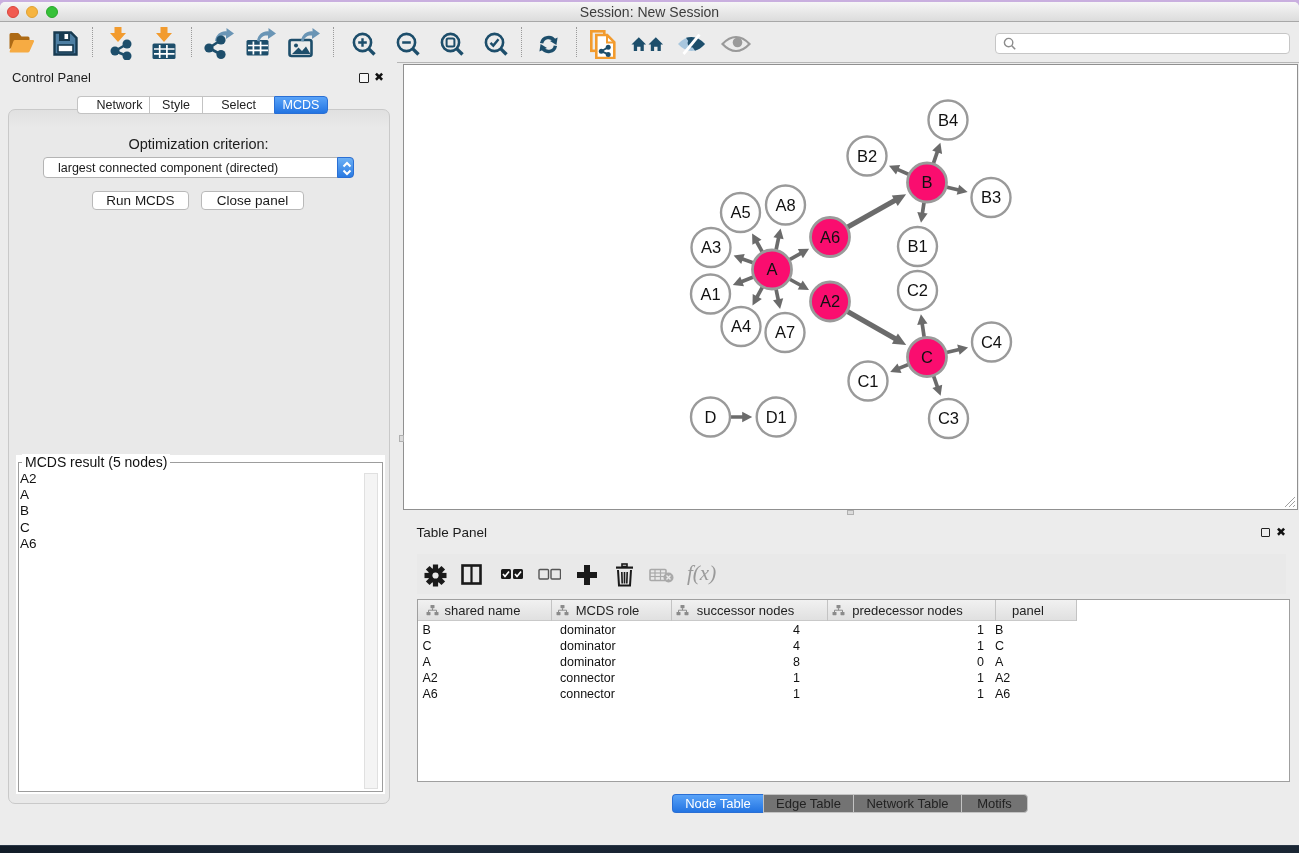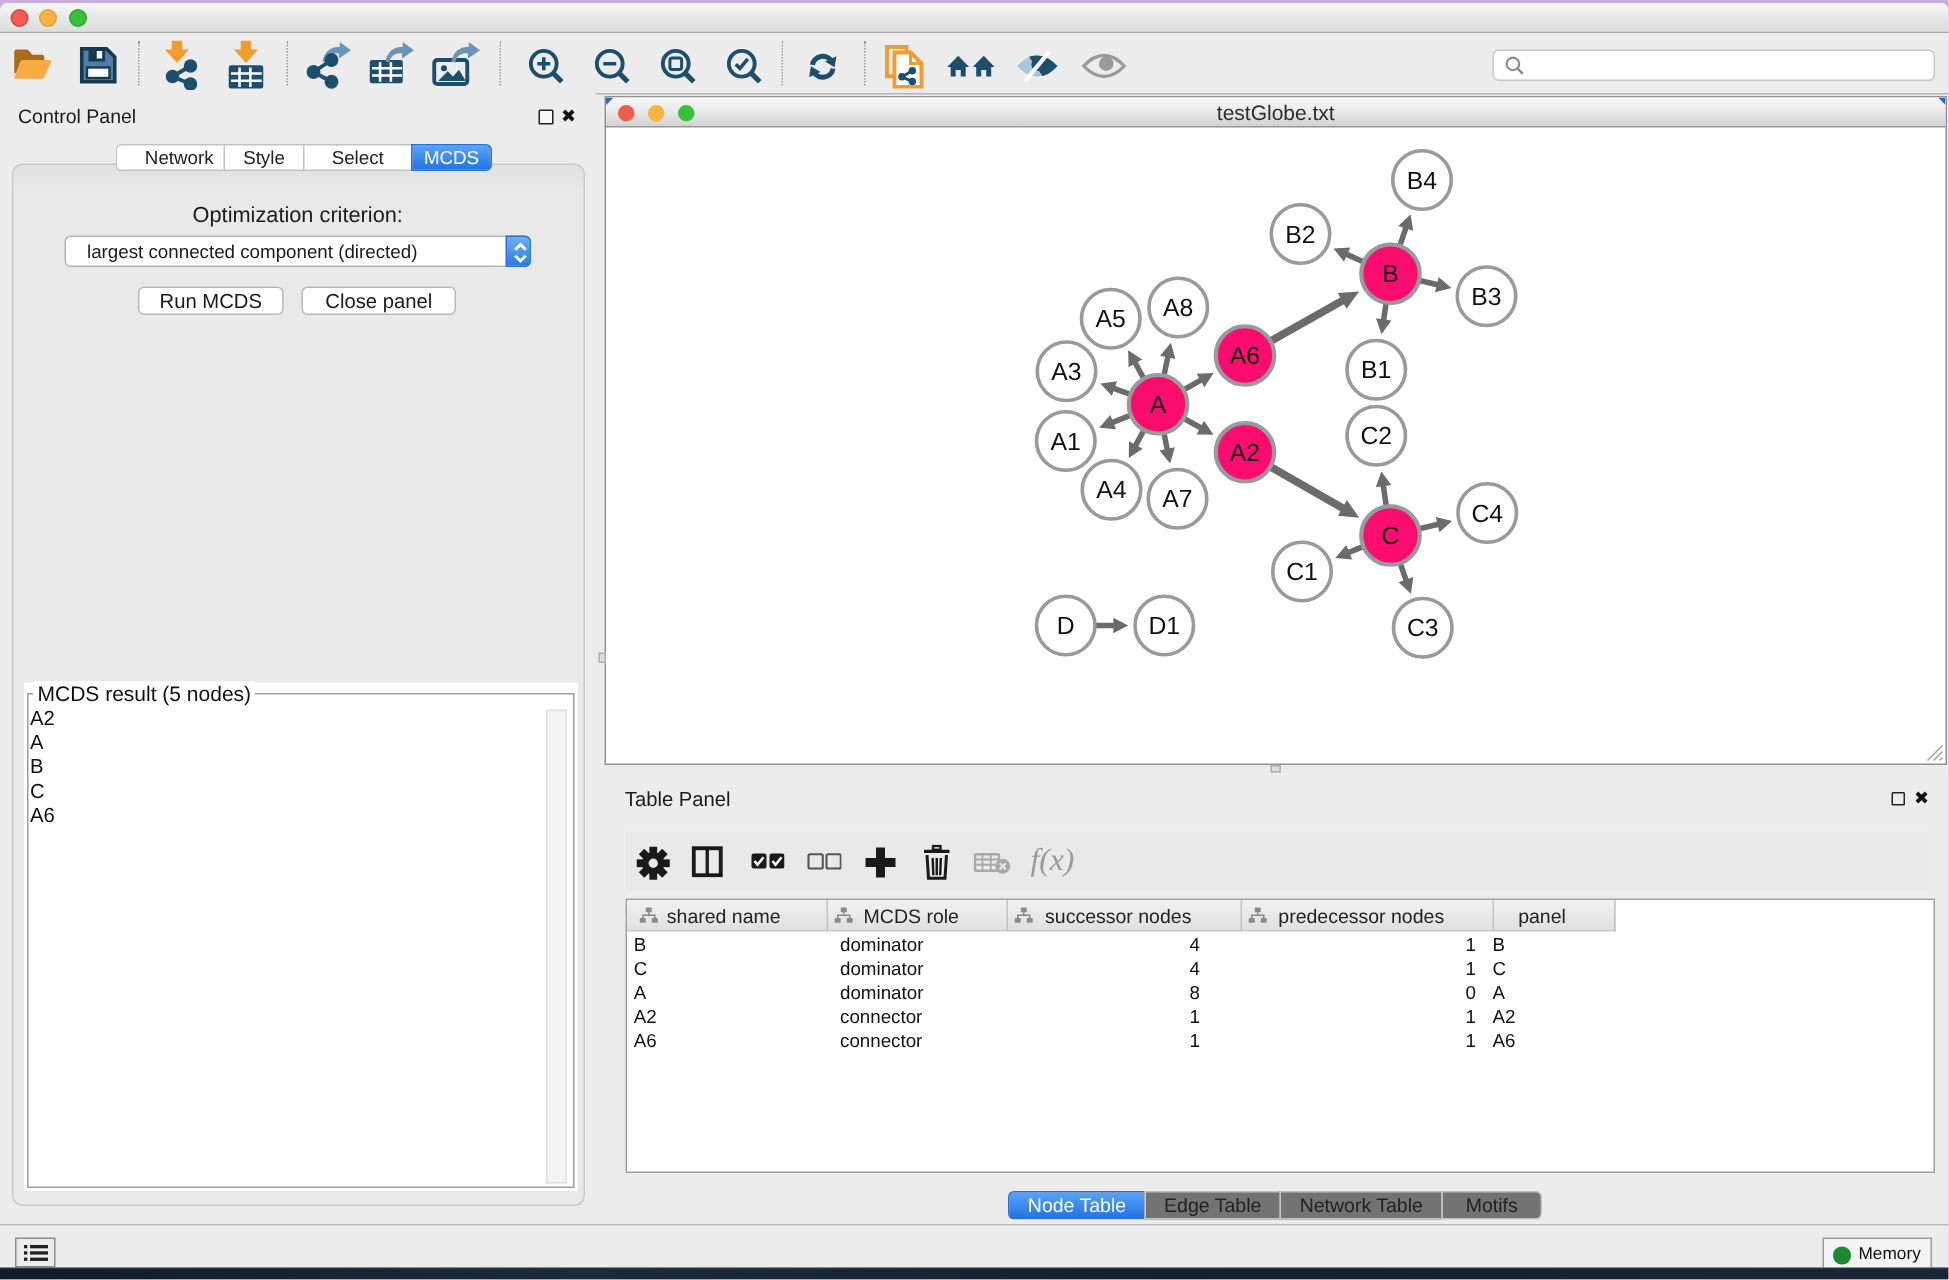--- a/index.html
+++ b/index.html
@@ -64,20 +64,21 @@
 #sb-mem { position:absolute; left:1215px; top:8px; width:73px; height:22px; border:1px solid #9b9b9b; background:#f4f4f4; font-size:11.5px; color:#111; }
 #bottomstrip { position:absolute; left:0; top:845px; width:1299px; height:8px; background:linear-gradient(90deg,#121c28,#1d2a3a 30%,#15202e 60%,#1a2634); border-top:1px solid #2a3747; }
 </style>
 </head>
 <body>
 <div id="win">
   <div id="titlebar">
     <div class="tl" style="left:7px; background:#f15b51; border:0.5px solid #d8453c;"></div>
     <div class="tl" style="left:26px; background:#f6b43f; border:0.5px solid #dfa133;"></div>
     <div class="tl" style="left:46px; background:#36c138; border:0.5px solid #2aa62c;"></div>
+    <div id="title-text">Session: New Session</div>
   </div>
   <div id="toolbar">
     <svg class="abs" style="left:8px;top:9px;" width="27" height="25" viewBox="0 0 27 25">
 <path d="M1.5 18 L1.5 3.5 Q1.5 2 3 2 L9.5 2 Q10.5 2 11.2 2.8 L13.5 5.5 L20 5.5 Q21.5 5.5 21.5 7 L21.5 9 Z" fill="#ad6a15"></path>
 <path d="M5.5 10 Q5.8 9 7 9 L25 9 Q26.6 9 26 10.5 L21.5 20.5 Q21 21.5 19.8 21.5 L2.5 21.5 Q1.2 21.5 1.7 20.2 Z" fill="#f6ab43"></path>
 </svg>
       <svg class="abs" style="left:53px;top:9px;" width="25" height="25" viewBox="0 0 25 25">
 <path d="M1.5 1.5 L18 1.5 L23.5 7 L23.5 23.5 L1.5 23.5 Z" fill="#4e7fa3" stroke="#173a50" stroke-width="2.4"></path>
 <rect x="6" y="1.5" width="11" height="8.5" fill="#173a50"></rect>
 <rect x="11.5" y="3" width="3.6" height="5" fill="#fff"></rect>
@@ -220,32 +221,20 @@
     <div id="cp-opt">Optimization criterion:</div>
     <div class="btn" style="left:92px; top:129px; width:97px;">Run MCDS</div>
     <div class="btn" style="left:201px; top:129px; width:103px;">Close panel</div>
     <div id="mcds-box">
       <div id="mcds-border"></div>
       <div id="mcds-label">MCDS result (5 nodes)</div>
       <div id="mcds-list">A2<br>A<br>B<br>C<br>A6<div id="mcds-scroll"></div></div>
     </div>
   </div>
   <div id="graphwin">
-    <div id="gw-titlebar">
-      <div class="tl" style="left:8px; background:#f15b51;"></div>
-      <div class="tl" style="left:28px; background:#f6b43f;"></div>
-      <div class="tl" style="left:48px; background:#36c138;"></div>
-      <div id="gw-title-text">testGlobe.txt</div>
-      <svg class="abs" style="left:0;top:0;" width="5" height="5">
-          <path d="M0 0 L5 0 L0 5 Z" fill="#2f62c4"></path>
-        </svg>
-      <svg class="abs" style="right:0;top:0;" width="5" height="5">
-          <path d="M0 0 L5 0 L5 5 Z" fill="#2f62c4"></path>
-        </svg>
-    </div>
     <svg class="abs" style="right:1px;bottom:1px;" width="13" height="13" viewBox="0 0 13 13">
         <g stroke="#a0a0a0" stroke-width="1">
           <line x1="12" y1="2" x2="2" y2="12"></line>
           <line x1="12" y1="6" x2="6" y2="12"></line>
           <line x1="12" y1="10" x2="10" y2="12"></line>
         </g>
       </svg>
       <div class="abs" style="left:-5px;top:370px;width:5px;height:7px;background:#dcdcdc;border:1px solid #b0b0b0;"></div>
       <div class="abs" style="left:443px;bottom:-6px;width:7px;height:5px;background:#dcdcdc;border:1px solid #b0b0b0;"></div>
   </div>
@@ -473,32 +462,14 @@
 <span class="rc" style="left:577px;">A6</span>
 </div>
     </div>
     <div id="bt-tabs">
       <div class="tab sel" style="width:91px;padding:0;text-align:center;">Node Table</div>
         <div class="tab" style="width:90px;padding:0;text-align:center;">Edge Table</div>
         <div class="tab" style="width:108px;padding:0;text-align:center;">Network Table</div>
         <div class="tab" style="width:67px;padding:0;text-align:center;">Motifs</div>
     </div>
   </div>
-  <div id="statusbar">
-    <div id="sb-left">
-        <svg class="abs" style="left:5px;top:3px;" width="16" height="13" viewBox="0 0 16 13">
-          <g fill="#222">
-            <rect x="0" y="1" width="2.2" height="2.2"></rect>
-            <rect x="0" y="5.2" width="2.2" height="2.2"></rect>
-            <rect x="0" y="9.4" width="2.2" height="2.2"></rect>
-            <rect x="4" y="1" width="12" height="2.2"></rect>
-            <rect x="4" y="5.2" width="12" height="2.2"></rect>
-            <rect x="4" y="9.4" width="12" height="2.2"></rect>
-          </g>
-        </svg>
-      </div>
-    <div id="sb-mem">
-        <span class="abs" style="left:6px;top:5px;width:11.5px;height:11.5px;border-radius:50%;background:#1b8a34;"></span>
-        <span class="abs" style="left:23px;top:4px;">Memory</span>
-      </div>
-  </div>
 </div>
 <div id="bottomstrip"></div>
 
 </body></html>

